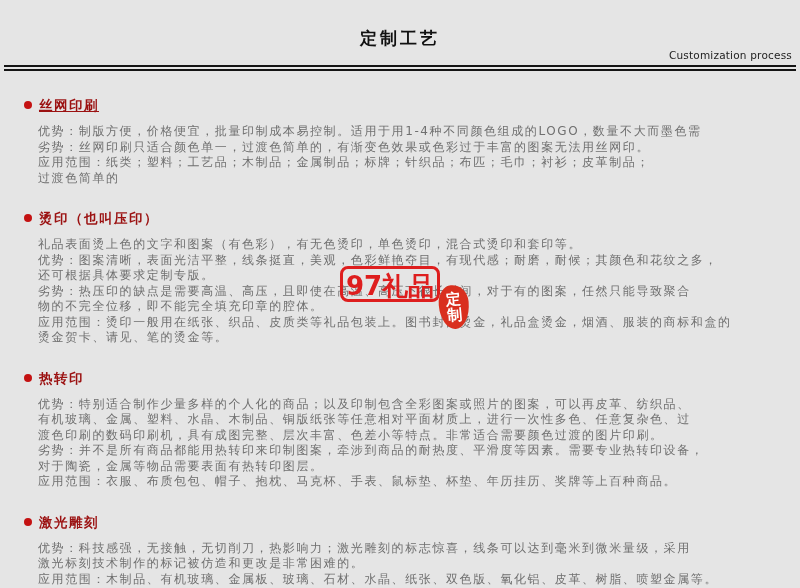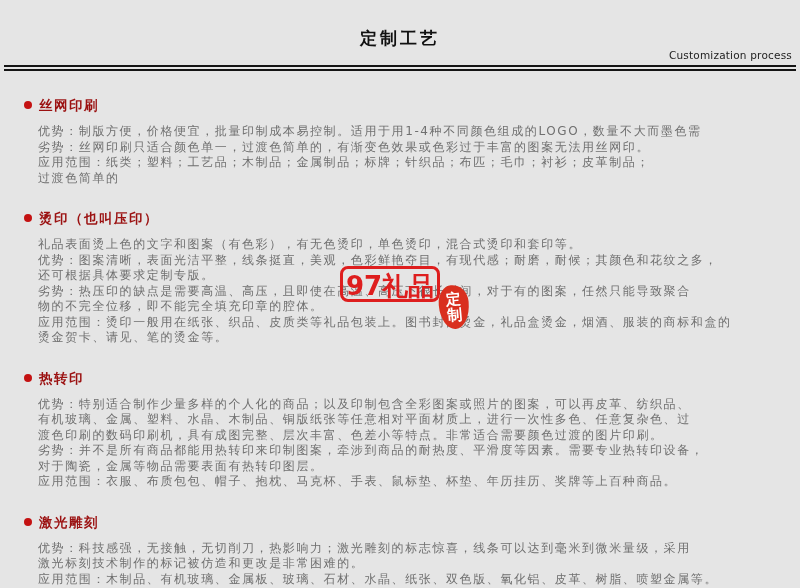--- a/index.html
+++ b/index.html
@@ -26,21 +26,21 @@
   section { margin-bottom:24px; }
   .sec-head { display:flex; align-items:center; margin-left:-14px; }
   .bullet {
     width:8px; height:8px; border-radius:50%;
     background:#c41212; margin-right:7px; flex:0 0 auto;
   }
   .sec-title {
     font-size:13.5px; font-weight:bold; color:#9b1111;
     letter-spacing:1.5px; line-height:16px;
   }
-  .sec-title.underlined { }
+  .sec-title.underlined { text-decoration:underline; }
   .sec-body { margin-top:11px; }
   .line {
     font-size:12px; color:#6f6f6f; letter-spacing:1.6px;
     line-height:15.5px; white-space:nowrap;
   }
   
   .wm-box {
     position:absolute; left:340px; top:266px; width:94px; height:30px;
     border:3px solid #de1e1e; border-radius:8px;
     display:flex; align-items:flex-end; justify-content:center;

